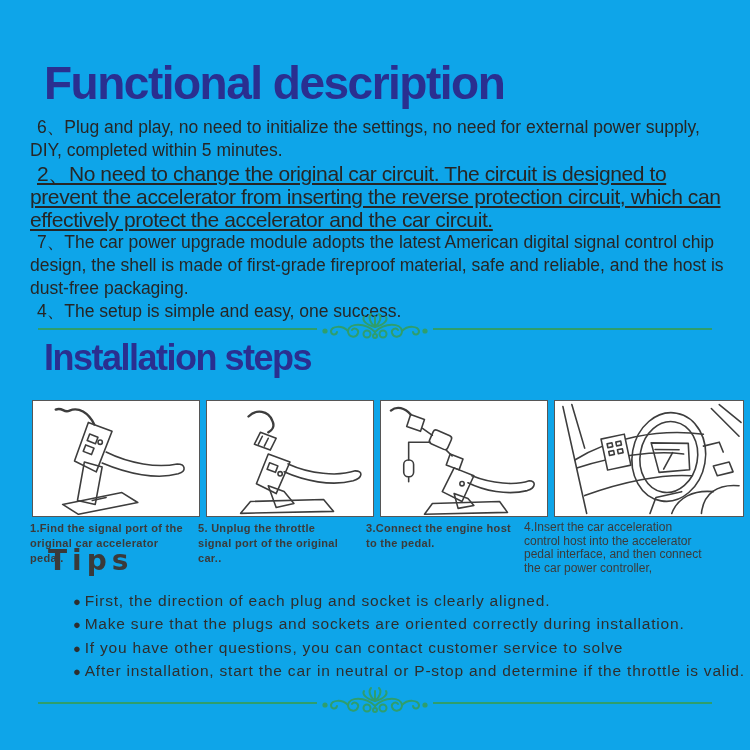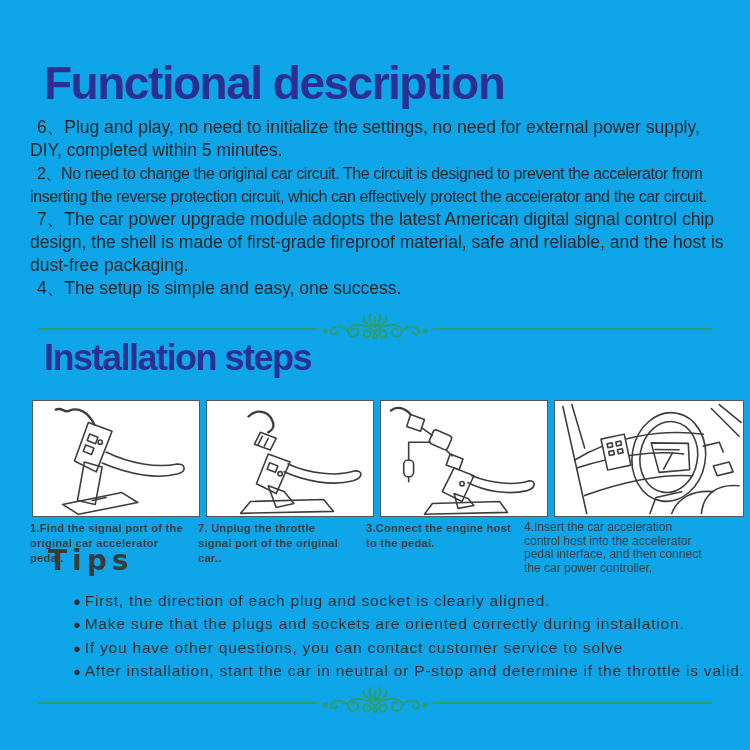--- a/index.html
+++ b/index.html
@@ -16,21 +16,21 @@
     letter-spacing:-1.5px; line-height:1;
   }
   #func-title { top:60px; font-size:46px; }
   #install-title { top:340px; font-size:36px; }
   
   .para-block {
     position:absolute; left:30px; top:116px; width:694px;
     color:#262626; font-size:17.5px; line-height:23px;
   }
   .para-block p { text-indent:7px; }
-  .para-block p.condensed { font-size:16px; letter-spacing:-0.4px; }
+  .para-block p.condensed { font-size:21px; letter-spacing:-0.4px;text-decoration:underline; }
   
   .divider {
     position:absolute; left:38px; right:38px; height:34px;
     display:flex; align-items:center;
   }
   #divider-top { top:312px; }
   #divider-bottom { top:686px; }
   .divider .rule { flex:1; height:2px; background:#2f9e6d; }
   .divider svg { flex:0 0 auto; margin:0 -2px; }
   
@@ -200,21 +200,21 @@
           <path d="M118,112 C124,96 140,88 160,90"></path>
           <path d="M96,112 L102,96 L128,90"></path>
           <path d="M160,64 L176,60 L180,70 L164,74 Z"></path>
         </g>
       </svg>
     </div>
   </div>
 
   <div class="captions-row">
     <div class="caption c-narrow">1.Find the signal port of the original car accelerator pedal.</div>
-    <div class="caption c-narrow">7. Unplug the throttle signal port of the original car..</div>
+    <div class="caption c-narrow">5. Unplug the throttle signal port of the original car..</div>
     <div class="caption c-narrow">3.Connect the engine host to the pedal.</div>
     <div class="caption c-wide">4.Insert the car acceleration control host into the accelerator pedal interface, and then connect the car power controller,</div>
   </div>
 
   <h2 class="tips-title">Tips</h2>
 
   <ul class="tips-list">
     <li><span class="dot">●</span><span>First, the direction of each plug and socket is clearly aligned.</span></li>
     <li><span class="dot">●</span><span>Make sure that the plugs and sockets are oriented correctly during installation.</span></li>
     <li><span class="dot">●</span><span>If you have other questions, you can contact customer service to solve</span></li>

